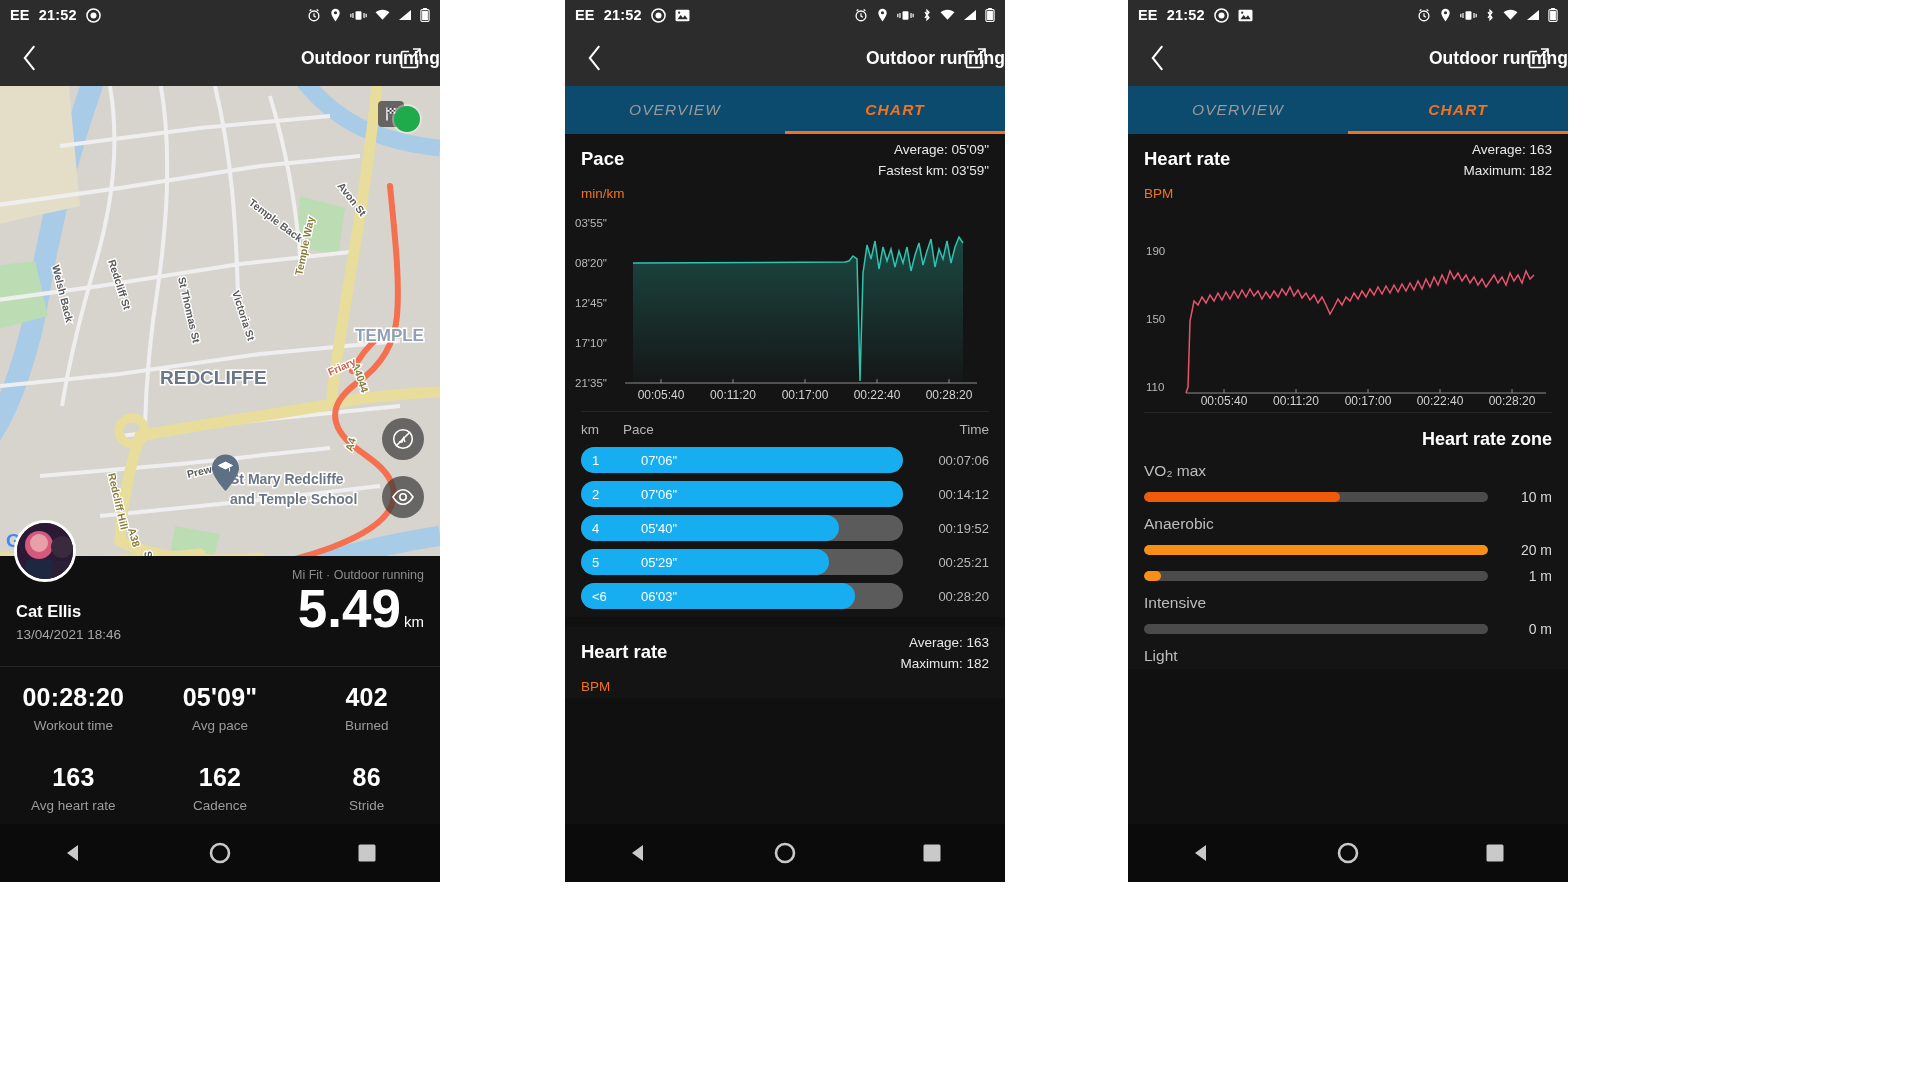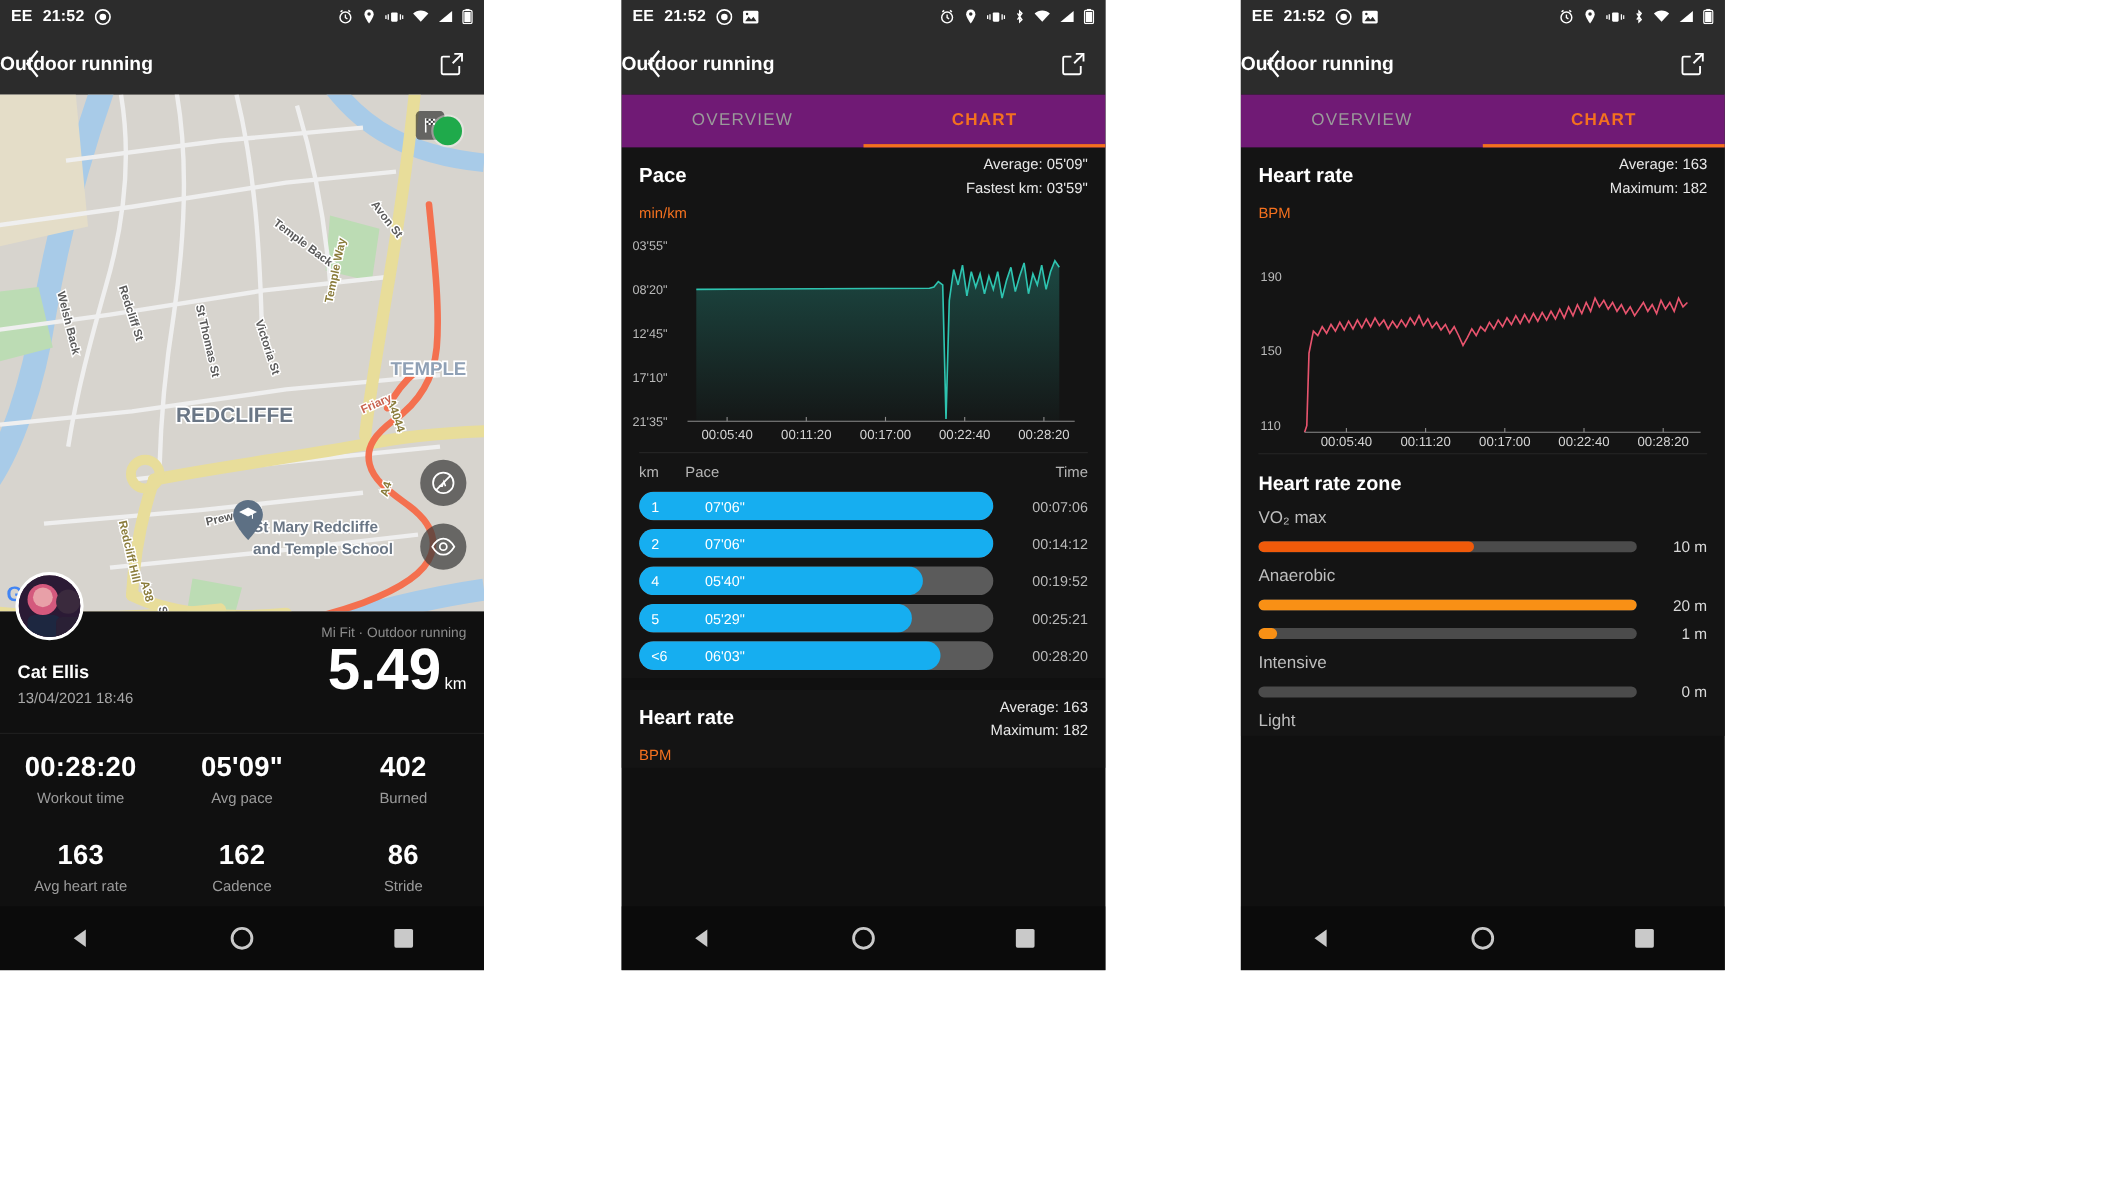--- a/index.html
+++ b/index.html
@@ -28,27 +28,27 @@
   .sb-ico { display:inline-block; line-height: 1; }
   svg.ico { display:block; }
 
   
   .titlebar {
     height: 56px; background: #2c2c2c; color: #fff;
     display: flex; align-items: center; position: relative;
   }
   .tb-back { width: 58px; display: flex; justify-content: center; align-items: center; cursor: pointer; }
   .tb-title {
-    position: absolute; left: 0; right: 0; text-align: left;
+    position: absolute; left: 0; right: 0; text-align: right;
     font-size: 17.5px; font-weight: bold; pointer-events: none;
   }
   .tb-share { margin-left: auto; width: 58px; display: flex; justify-content: center; align-items: center; cursor: pointer; }
 
   
-  .tabs { height: 48px; background: #701a75; display: flex; position: relative; }
+  .tabs { height: 48px; background: #0c4a6e; display: flex; position: relative; font-style: italic; }
   .tab {
     flex: 1; display: flex; align-items: center; justify-content: center;
     font-size: 15.5px; color: #9a9a9a; letter-spacing: 1.1px; cursor: pointer;
   }
   .tab.active { color: #f4711f; font-weight: bold; }
   .tab-underline {
     position: absolute; bottom: 0; height: 3px; background: #f4711f;
     left: 50%; width: 50%;
   }
 
@@ -115,21 +115,21 @@
   .kmbar {
     position: relative; flex: 1; height: 26px; border-radius: 13px;
     background: #5b5b5b; overflow: hidden; margin-right: 10px;
   }
   .kmbar-fill { position: absolute; left: 0; top: 0; bottom: 0; background: #16aef0; border-radius: 13px; }
   .kmbar-num { position: absolute; left: 11px; top: 0; bottom: 0; display: flex; align-items: center; color: #fff; font-size: 13px; }
   .kmbar-pace { position: absolute; left: 60px; top: 0; bottom: 0; display: flex; align-items: center; color: #fff; font-size: 13px; }
   .kmtime { width: 76px; text-align: right; color: #b9b9b9; font-size: 13px; }
 
   
-  .zone-title { color: #fff; font-size: 18px; font-weight: bold; padding: 16px 16px 4px 16px; }
+  .zone-title { color: #fff; font-size: 18px; font-weight: bold; padding: 16px 16px 4px 16px; text-align: right; }
   .zone { padding: 8px 16px 2px 16px; }
   .zone-name { color: #bdbdbd; font-size: 15.5px; padding-bottom: 9px; }
   .zone-row { display: flex; align-items: center; gap: 22px; }
   .zone-track { flex: 1; height: 10px; border-radius: 5px; background: #4b4b4b; position: relative; overflow: hidden; }
   .zone-fill { position: absolute; left: 0; top: 0; bottom: 0; border-radius: 5px; }
   .zone-val { color: #d8d8d8; font-size: 14px; width: 42px; text-align: right; }
 
   
   .navbar {
     position: absolute; left: 0; right: 0; bottom: 0; height: 58px;

